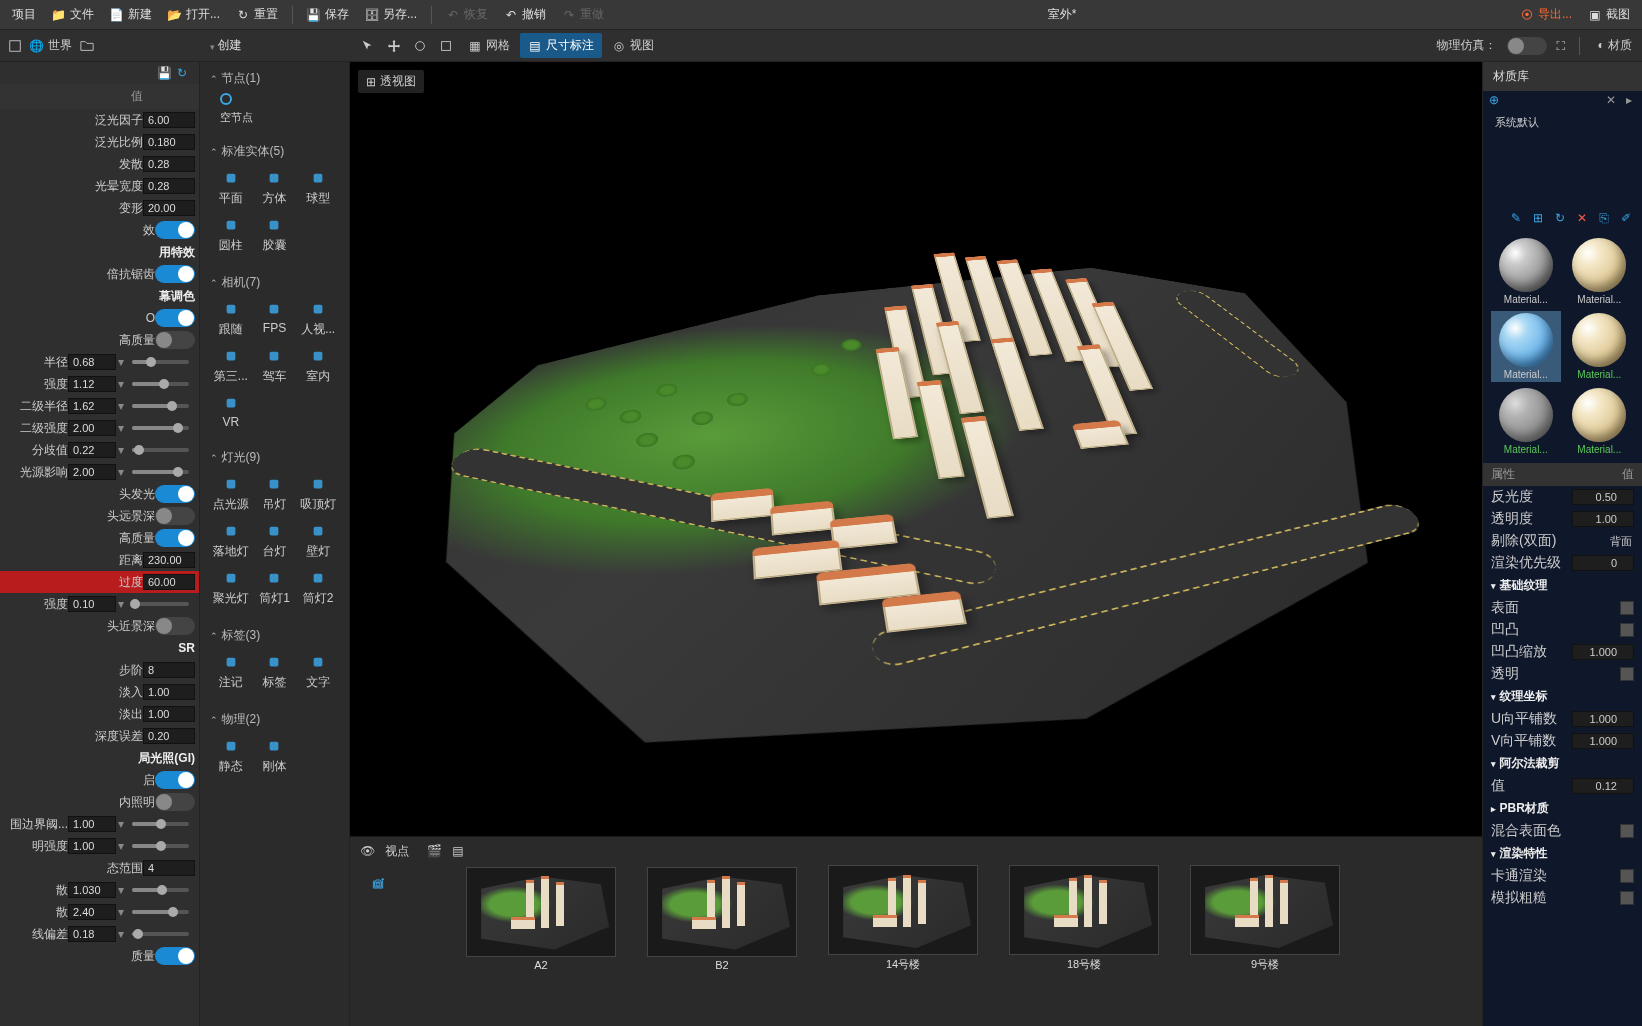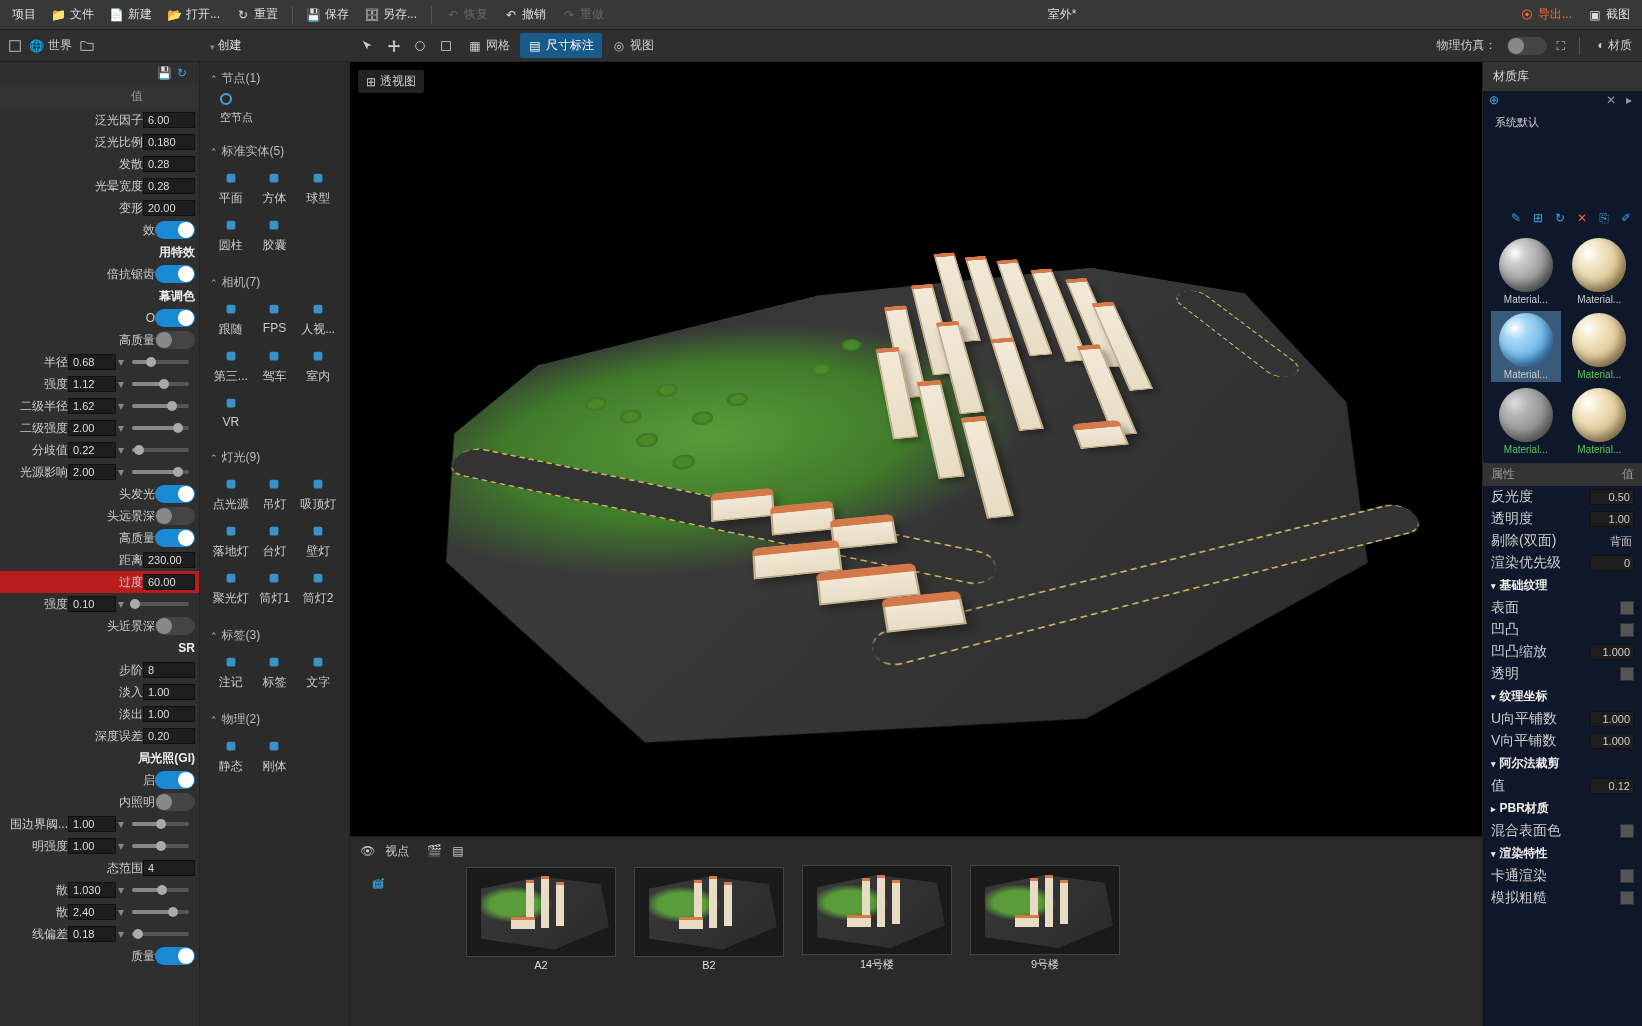--- a/index.html
+++ b/index.html
@@ -71,21 +71,21 @@
 .bldg { position:absolute; background:linear-gradient(180deg,#f2e9d8 0%, #e8dcc4 100%); border:1px solid #c8b896; box-shadow:0 0 0 1px #b8a67e inset, 4px 6px 10px rgba(0,0,0,.35); }
 .bldg::before{content:'';position:absolute;top:-6px;left:-1px;right:-1px;height:8px;background:#d47a4a;border-radius:2px 2px 0 0}
 .bldg.tall{width:26px;height:180px}
 .bldg.low{width:60px;height:34px}
 .bldg.low::before{height:10px;background:#d47a4a;border-radius:6px 6px 0 0}
 .tree{position:absolute;width:22px;height:22px;background:radial-gradient(circle,#4a8a2a 40%,#2a5a1a 100%);border-radius:50%}
 .vpstrip { height:190px; background:#2a2a2a; border-top:1px solid #1a1a1a; display:flex; flex-direction:column; }
 .vpstriphdr { height:28px; display:flex; align-items:center; gap:10px; padding:0 10px; color:#ccc; }
 .vpstriphdr .ico{cursor:pointer}
 .camadd { width:36px; height:30px; margin:4px 10px; color:#3ba5e5; cursor:pointer; display:flex; align-items:center; justify-content:center; }
-.thumbs { flex:1; display:flex; align-items:center; gap:18px; padding:0 20px 8px 60px; overflow:hidden; }
+.thumbs { flex:1; display:flex; align-items:center; gap:31px; padding:0 20px 8px 60px; overflow:hidden; }
 .thumb { width:150px; display:flex; flex-direction:column; align-items:center; gap:2px; cursor:pointer; }
 .thumb .timg { width:150px; height:90px; background:#1a1a1a; border:1px solid #444; position:relative; overflow:hidden; }
 .thumb .timg .mini{position:absolute;inset:6px;background:
  radial-gradient(ellipse at 30% 40%, #5a9b3a 0 18%, transparent 28%),
  linear-gradient(135deg,#3a3a3a,#2a2a2a);
  clip-path:polygon(6% 20%,50% 4%,94% 14%,100% 70%,60% 100%,6% 86%);}
 .thumb .timg .tb{position:absolute;background:#e8dcc4;border-top:3px solid #d47a4a}
 .thumb .tname { color:#ddd; font-size:11px; }
 
 .rightcol { width:160px; background:#0f172a; border-left:1px solid #222; display:flex; flex-direction:column; overflow:hidden; }
@@ -100,21 +100,21 @@
 .matball.beige{background:radial-gradient(circle at 30% 28%, #fff 0%, #f4e8c8 22%, #d8c088 70%, #b89858 100%)}
 .matball.blue{background:radial-gradient(circle at 30% 28%, #fff 0%, #a8d8f4 22%, #5aaae8 70%, #2a7ac8 100%)}
 .matball.rough{background:radial-gradient(circle at 30% 28%, #eee 0%, #bbb 25%, #888 70%, #555 100%);filter:contrast(.85)}
 .matname{font-size:10px;color:#ccc;max-width:64px;overflow:hidden;white-space:nowrap}
 .matname.green{color:#5ac85a}
 .proplist{flex:1;overflow-y:auto}
 .proplist .ph{display:flex;padding:3px 8px;background:#333;color:#999;font-size:11px}
 .proplist .ph .c1{flex:1}
 .proplist .pr{display:flex;align-items:center;padding:2px 8px;min-height:20px}
 .proplist .pr .lbl{flex:1;font-size:14px}
-.proplist .pr .val{width:44px;background:#1e1e1e;border:1px solid #111;padding:1px 3px;font-size:11px;text-align:right}
+.proplist .pr .val{width:62px;background:#1e1e1e;border:1px solid #111;padding:1px 16px;font-size:11px;text-align:right}
 .proplist .pr .txtval{font-size:11px;color:#ccc;padding-right:2px}
 .proplist .pr .chip{width:14px;height:14px;background:#555;border:1px solid #333;cursor:pointer}
 .proplist .grp{padding:3px 8px;color:#eee;font-weight:bold;font-size:11px;display:flex;align-items:center;gap:4px}
 .proplist .grp .tri{font-size:9px}
 .sysdef{padding:6px 12px;color:#ccc;font-size:11px}
 .rclose{color:#999;cursor:pointer;padding:0 6px}
 svg{width:14px;height:14px;fill:currentColor}
 .chev::before{content:'▾';font-size:9px;margin-right:3px;color:#888}
 </style>
 </head>
@@ -847,20 +847,30 @@
               <div class="tname">14号楼</div>
             </div>
             <div class="thumb">
               <div class="timg">
                 <div class="mini"></div>
                 <div class="tb" style="left:40%;top:14%;width:8px;height:46px"></div>
                 <div class="tb" style="left:50%;top:10%;width:8px;height:52px"></div>
                 <div class="tb" style="left:60%;top:16%;width:8px;height:44px"></div>
                 <div class="tb" style="left:30%;top:56%;width:24px;height:12px"></div>
               </div>
+              <div class="tname">18号楼</div>
+            </div>
+            <div class="thumb">
+              <div class="timg">
+                <div class="mini"></div>
+                <div class="tb" style="left:40%;top:14%;width:8px;height:46px"></div>
+                <div class="tb" style="left:50%;top:10%;width:8px;height:52px"></div>
+                <div class="tb" style="left:60%;top:16%;width:8px;height:44px"></div>
+                <div class="tb" style="left:30%;top:56%;width:24px;height:12px"></div>
+              </div>
               <div class="tname">9号楼</div>
             </div>
           </div>
       </div>
     </div>
   </div>
 
   <div class="rightcol">
     <div class="rhdr">
         <span>材质库</span>

